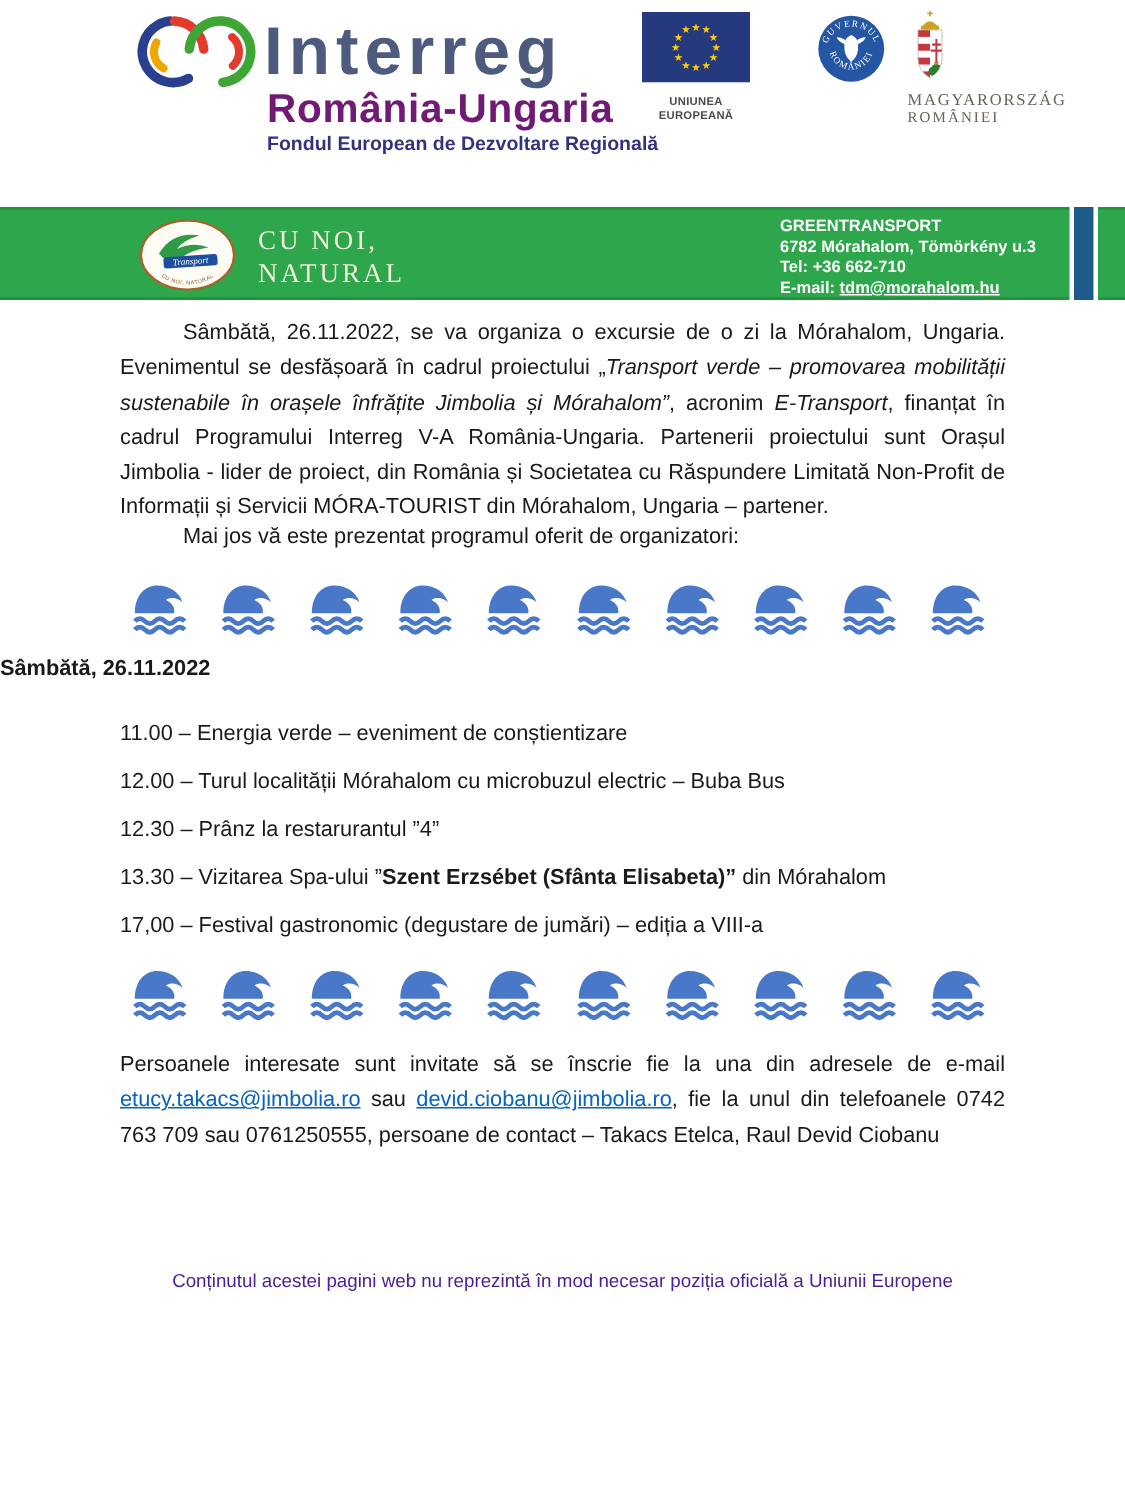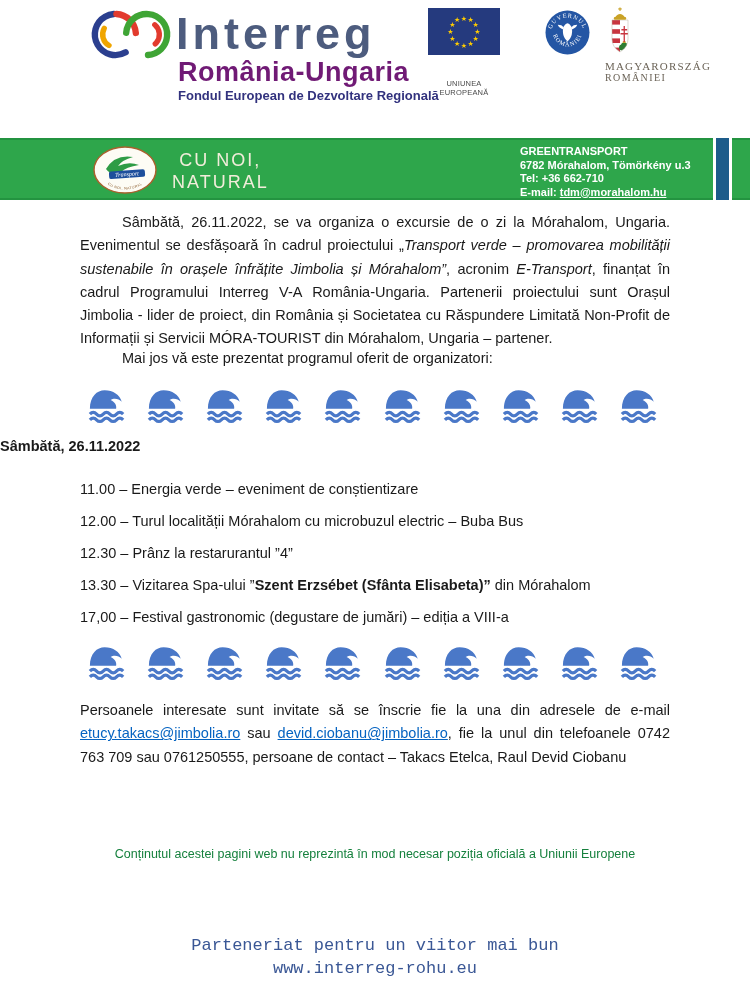--- a/index.html
+++ b/index.html
@@ -16,35 +16,35 @@
   }
   .interreg-program {
     position:absolute; left:178px; top:57px; font-size:27px; font-weight:bold;
     color:#701a75; letter-spacing:0.5px;
   }
   .interreg-subtitle {
     position:absolute; left:178px; top:88px; font-size:13px; font-weight:bold;
     color:#32327e;
   }
   .eu-block { position:absolute; left:428px; top:8px; width:72px; text-align:center; }
-  .eu-label { margin-top:20px; font-size:7.5px; font-weight:normal; color:#4a4a4a; letter-spacing:0.2px; }
+  .eu-label { margin-top:3px; font-size:7.5px; font-weight:bold; color:#4a4a4a; letter-spacing:0.2px; }
   .gov-ro-seal { position:absolute; left:545px; top:10px; }
   .gov-hu-block { position:absolute; left:605px; top:6px; width:96px; text-align:left; }
   .gov-hu-text { margin-top:2px; font-family:"Liberation Serif", serif; color:#6b6357; }
   .gov-hu-line1 { font-size:11px; letter-spacing:1.2px; }
   .gov-hu-line2 { font-size:10px; letter-spacing:1.4px; }
   
   .banner {
     position:absolute; left:0; top:138px; width:750px; height:62px;
     background:#2ea64b; border-top:2px solid #239340; border-bottom:2px solid #239340;
   }
   .gt-oval { position:absolute; left:93px; top:6px; }
   .banner-slogan {
-    position:absolute; left:172px; top:9px; font-family:Liberation Sans, sans-serif;
-    font-size:18px; line-height:22px; color:#f2edda; letter-spacing:2px;text-align:center;
+    position:absolute; left:172px; top:9px; font-family:Liberation Serif, serif;
+    font-size:18px; line-height:22px; color:#f2edda; letter-spacing:2px;
   }
   .banner-contact {
     position:absolute; left:520px; top:5px; font-size:11px; font-weight:bold;
     line-height:13.5px; color:#ffffff;
   }
   .banner-contact a { color:#ffffff; text-decoration:underline; }
   .stripe-w1 { position:absolute; left:713px; top:-2px; width:3px; height:62px; background:#ffffff; }
   .stripe-blue { position:absolute; left:716px; top:-2px; width:13px; height:62px; background:#1d5c8a; }
   .stripe-w2 { position:absolute; left:729px; top:-2px; width:3px; height:62px; background:#ffffff; }
   
@@ -64,21 +64,21 @@
   .date-heading {
     position:absolute; left:0; top:438px; width:750px; 
     font-size:14.5px; font-weight:bold;
   }
   .program { position:absolute; left:80px; top:481px; width:600px; font-size:14.5px; }
   .program-item { margin-bottom:15px; line-height:17px; }
   .mail-link { color:#0563c1; text-decoration:underline; }
   .p3 { top:699px; }
   .disclaimer {
     position:absolute; left:0; top:847px; width:750px; text-align:center;
-    font-size:12.5px; color:#15803d;
+    font-size:12.5px; color:#4c1d95;
   }
   .footer-block {
     position:absolute; left:0; top:934px; width:750px; text-align:center;
     font-family:"Liberation Mono", monospace; font-size:17px; line-height:23px;
     color:#3a5795;
   }
   .footer-block a { color:#3a5795; text-decoration:none; }
 </style>
 </head>
 <body>
@@ -318,18 +318,14 @@
         <path d="M2 21 C2 8 9.5 1.5 17.5 1.5 C26.5 1.5 33.5 6.5 35.5 13.5 C32.5 10 27 9.3 23.8 11.6 C28.3 13.6 30.4 17.2 29.6 21 Z" fill="#4a78c8"></path>
         <path d="M2 26.5 q3.5 -3.6 7 0 t7 0 t7 0 t7 0 t7 0" fill="none" stroke="#4a78c8" stroke-width="3.4"></path>
         <path d="M2 32.5 q3.5 -3.6 7 0 t7 0 t7 0 t7 0 t7 0" fill="none" stroke="#4a78c8" stroke-width="3.4"></path>
       </svg>
   </div>
 
   <p class="para p3"><span>Persoanele interesate sunt invitate să se înscrie fie la una din adresele de e-mail </span><a href="#" class="mail-link">etucy.takacs@jimbolia.ro</a><span> sau </span><a href="#" class="mail-link">devid.ciobanu@jimbolia.ro</a><span>, fie la unul din telefoanele 0742 763 709 sau 0761250555, persoane de contact – Takacs Etelca, Raul Devid Ciobanu</span></p>
 
   <div class="disclaimer">Conținutul acestei pagini web nu reprezintă în mod necesar poziția oficială a Uniunii Europene</div>
 
-  <div class="footer-block">
-    <div>Parteneriat pentru un viitor mai bun</div>
-    <a href="#">www.interreg-rohu.eu</a>
-  </div>
 
 </div>
 
 </body></html>

